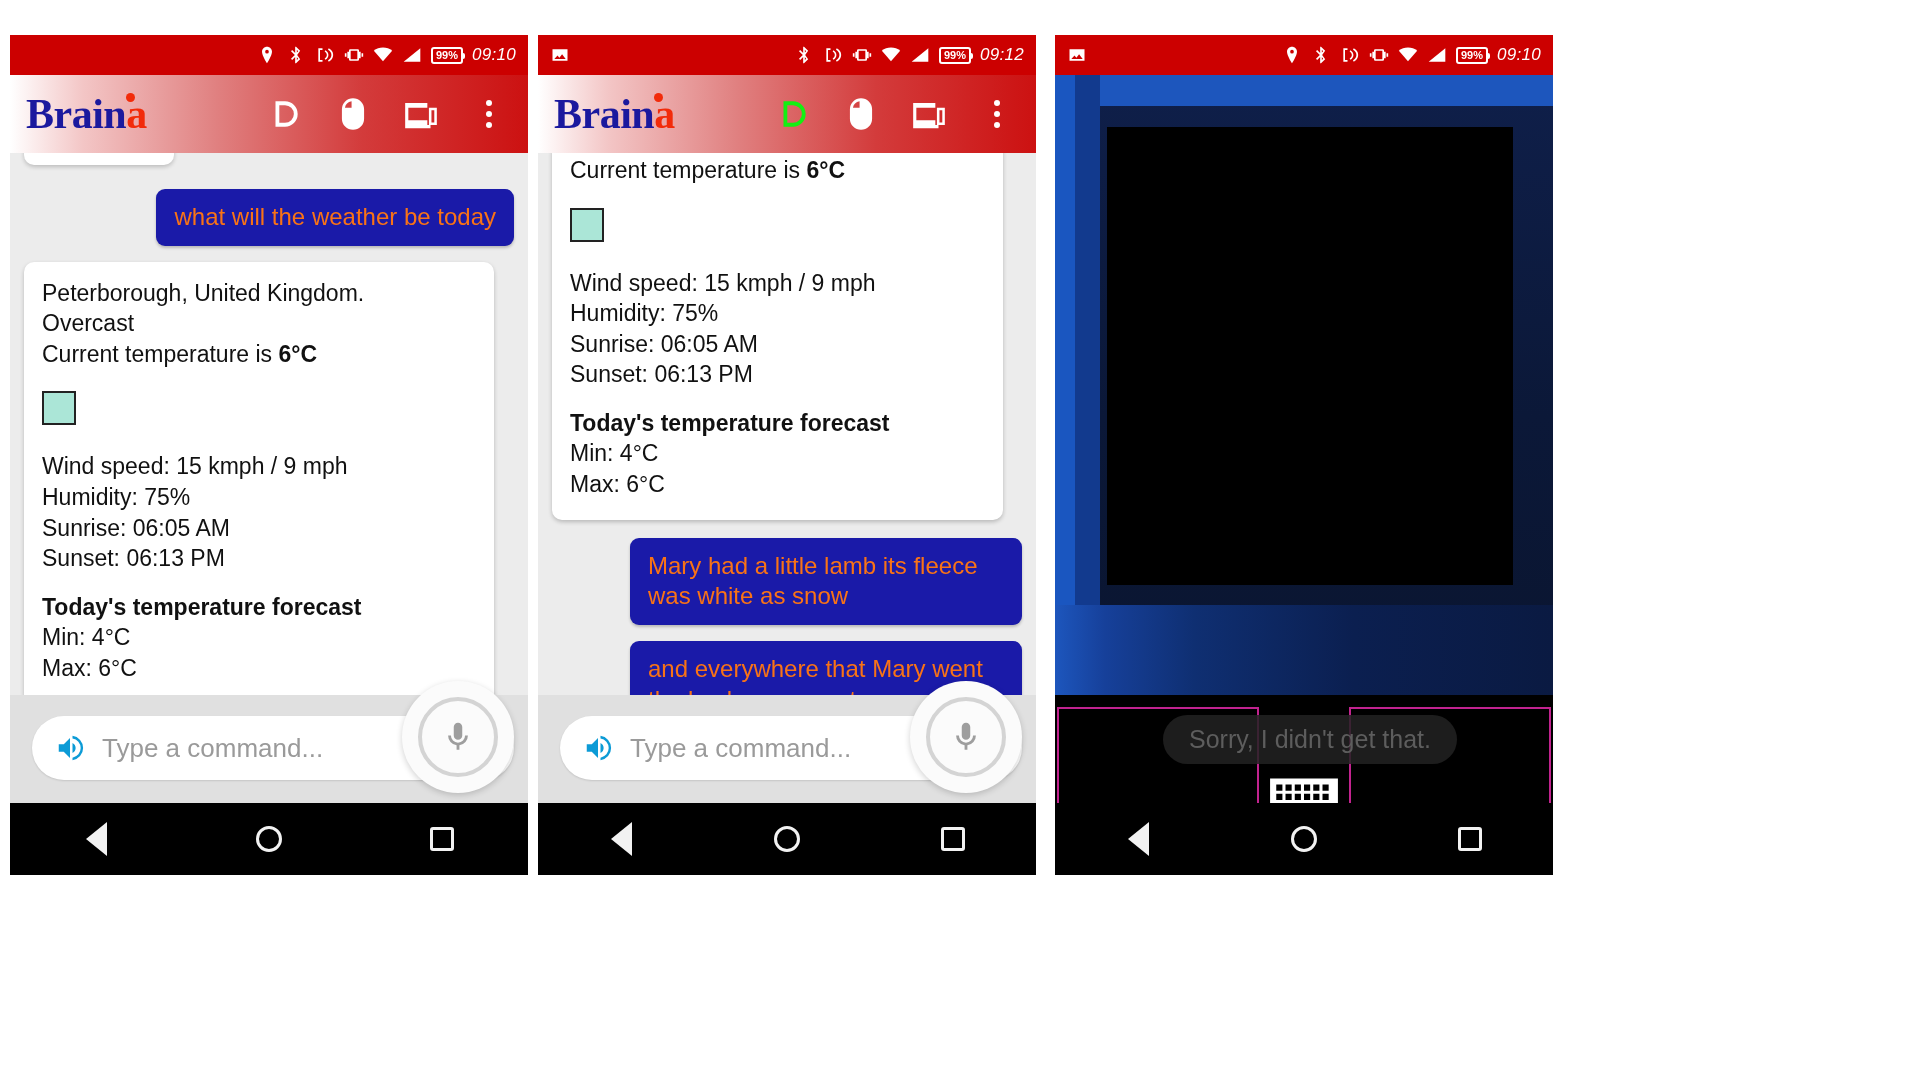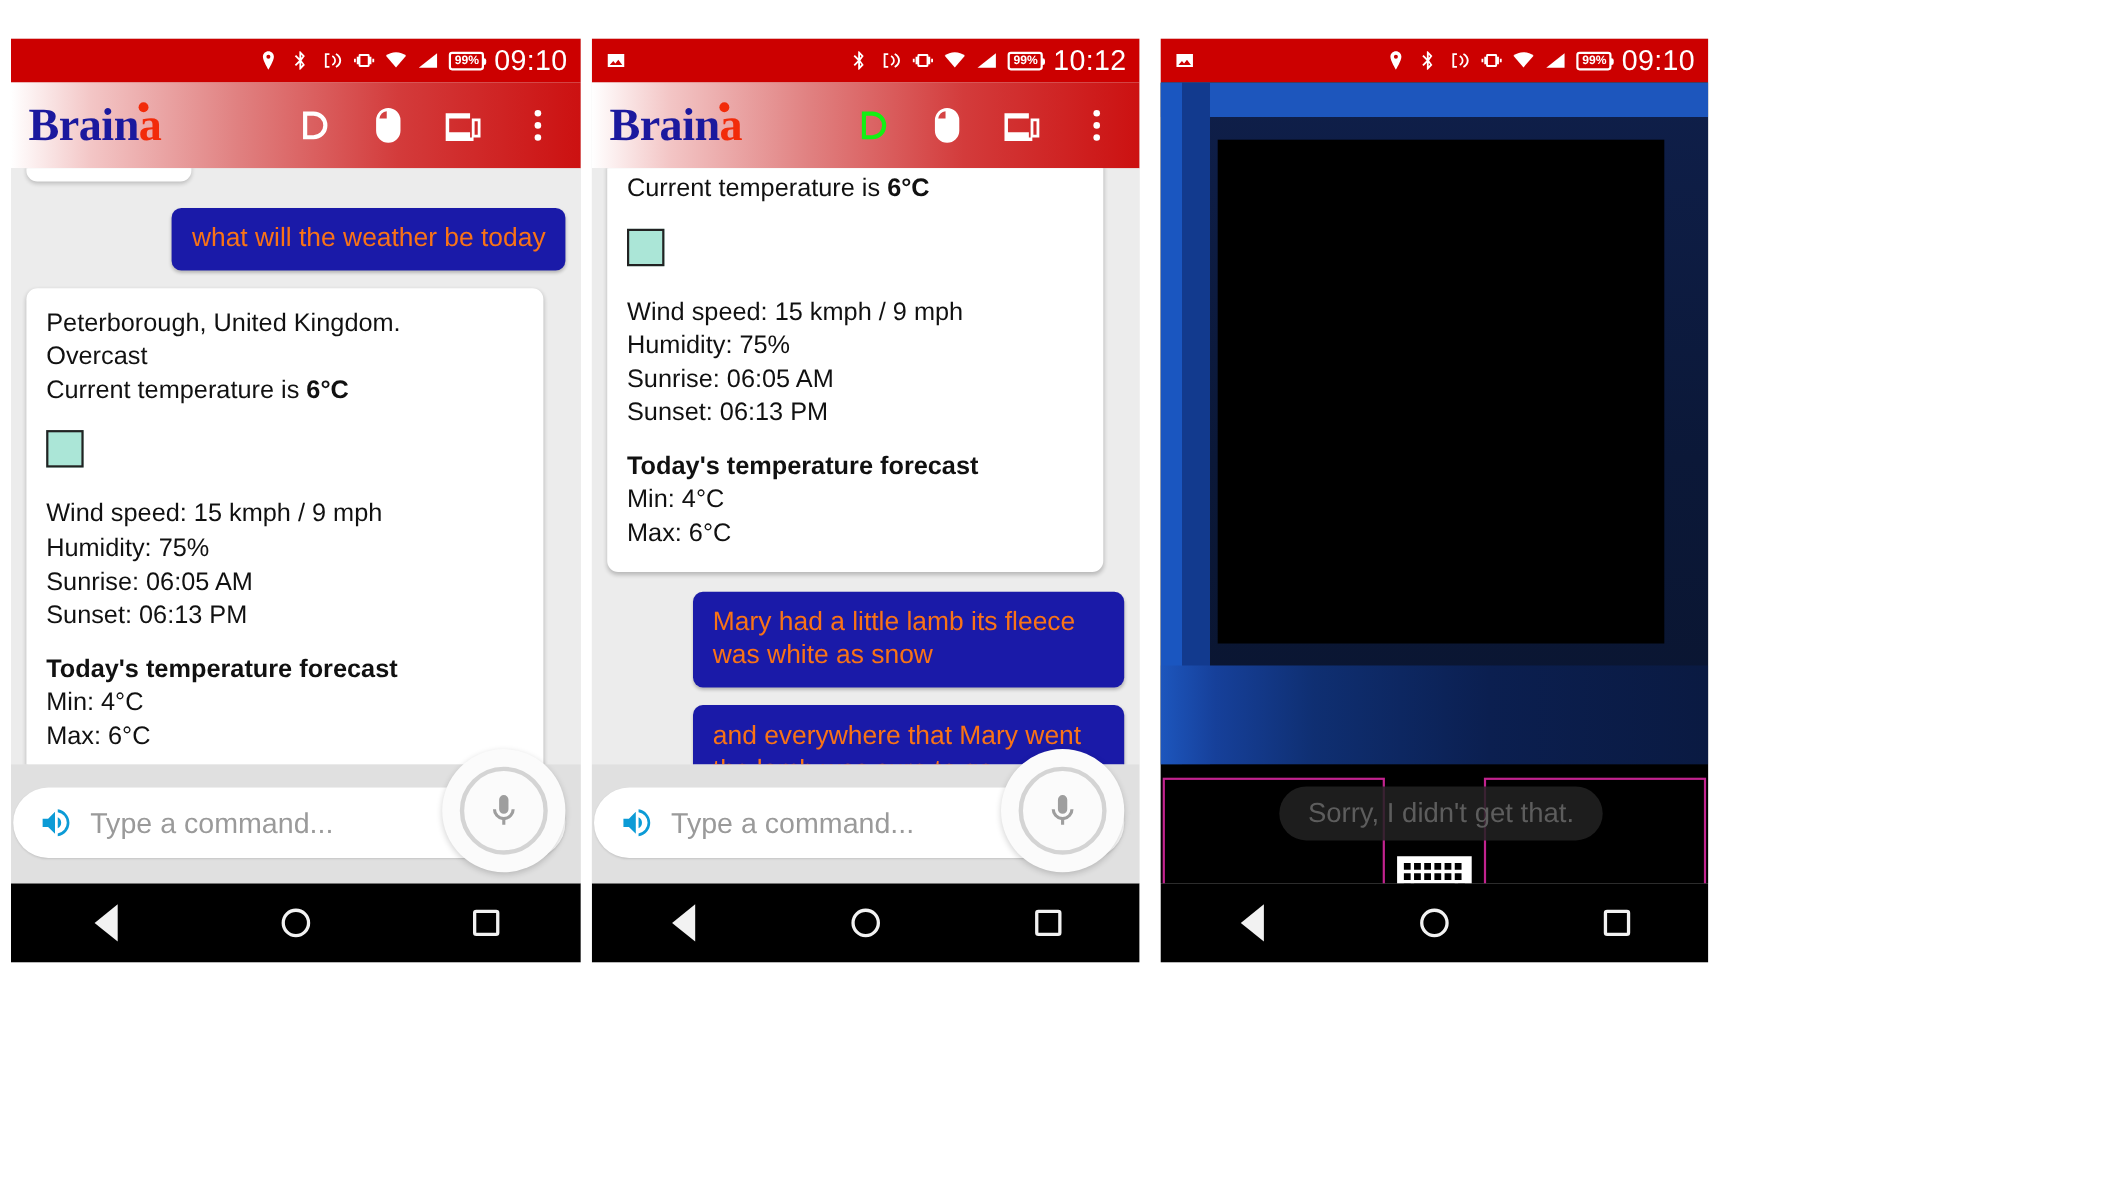--- a/index.html
+++ b/index.html
@@ -25,21 +25,21 @@
   
   .statusbar {
     height: 40px; background: #cc0000;
     display: flex; align-items: center;
     padding: 0 12px; gap: 9px;
     color: #fff; flex: 0 0 auto;
   }
   .sb-left { display:flex; align-items:center; flex:0 0 auto; }
   .sb-spacer { flex: 1 1 auto; }
   .sb-right { display:flex; align-items:center; gap: 9px; }
-  .sb-time { font-size: 26px; font-weight: 400; letter-spacing: .3px; }
+  .sb-time { font-size: 17px; font-weight: 400; letter-spacing: .3px; font-style: italic; }
   .battery {
     border: 2px solid #fff; border-radius: 3px;
     font-size: 11px; font-weight: bold;
     padding: 1px 3px; line-height: 1; position: relative;
   }
   .battery::after{
     content:""; position:absolute; right:-4px; top:4px;
     width:3px; height:6px; background:#fff; border-radius:0 2px 2px 0;
   }
   .ic { width: 20px; height: 20px; display:block; }
@@ -87,21 +87,21 @@
 
   
   .peek {
     position:absolute; left:14px; top:-14px; width: 150px; height: 26px;
     background:#fff; border-radius:10px; box-shadow:0 2px 4px rgba(0,0,0,.2);
   }
 
   
   .inputbar {
     flex: 0 0 auto; background: #e0e0e0;
-    padding: 12px 14px 14px 2px;
+    padding: 12px 14px 14px 22px;
     display:flex; align-items:center; position: relative; height: 108px;
   }
   .inputpill {
     flex: 1 1 auto; background:#fff; border-radius: 34px; height: 64px;
     display:flex; align-items:center; gap: 14px; padding: 0 20px;
     box-shadow: 0 1px 2px rgba(0,0,0,.12);
   }
   .speaker { width: 36px; height: 30px; flex:0 0 auto; }
   .speaker svg { width:100%; height:100%; fill:#0c9bd6; }
   .placeholder { color:#9a9a9a; font-size: 26px; }
@@ -325,21 +325,21 @@
             <svg viewBox="0 0 24 24">
               <path d="M12 19.5 23 6.8C20 4.4 16.2 3 12 3S4 4.4 1 6.8L12 19.5z"></path>
             </svg>
           </span>
         <span class="ic">
             <svg viewBox="0 0 24 24">
               <path d="M2 20h20V4L2 20z"></path>
             </svg>
           </span>
         <span class="battery">99%</span>
-        <span class="sb-time">10:12</span>
+        <span class="sb-time">09:12</span>
       </div>
     </div>
 
     <div class="appbar">
       <div class="logo">
         <span class="blue">Brain</span><span class="red">a</span>
         <span class="dot" style="left:100px;top:3px;"></span>
       </div>
       <div class="appbar-spacer"></div>
       <div class="appbar-icons">

